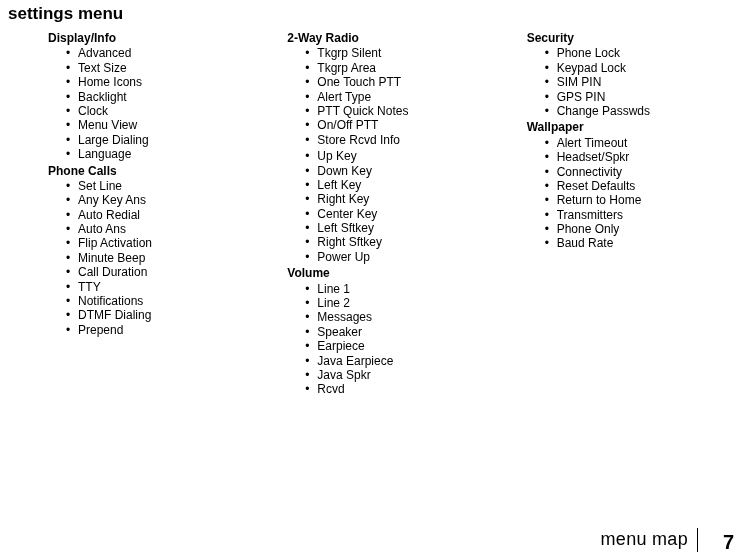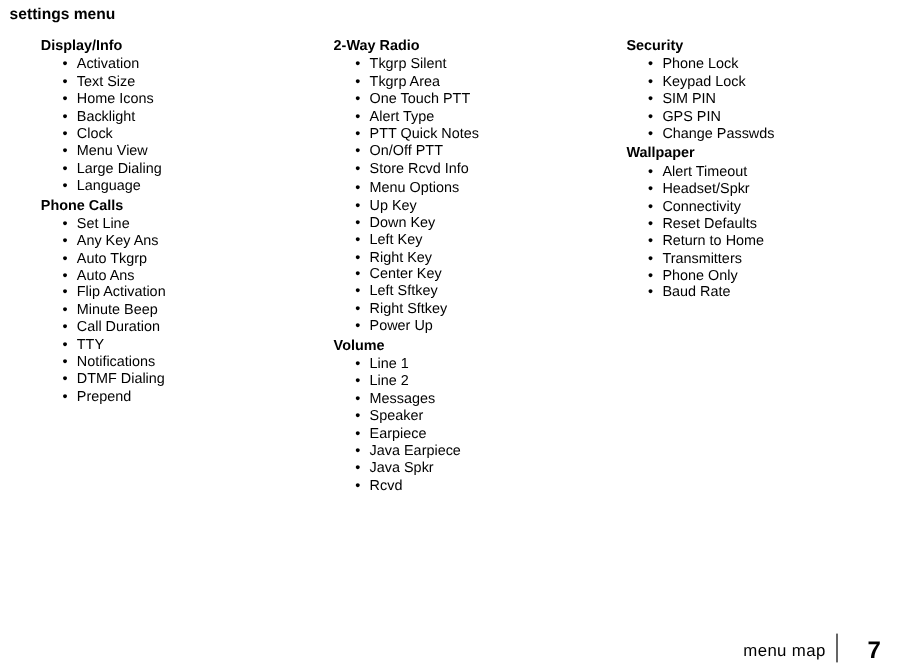--- a/index.html
+++ b/index.html
@@ -6,30 +6,30 @@
     margin: 0;
     padding: 0;
     width: 748px;
     height: 560px;
     font-family: Arial, Helvetica, sans-serif;
     background: #fff;
     color: #000;
     position: relative;
   }
   .page-title {
-    font-size: 13px;
+    font-size: 17px;
     font-weight: bold;
     position: absolute;
     top: 4px;
     left: 8px;
   }
   .columns {
     position: absolute;
     top: 30px;
-    left: 34px;
+    left: 48px;
     right: 14px;
     display: flex;
     gap: 32px;
   }
   .col {
     flex: 1;
     font-size: 12px;
     line-height: 1.2;
   }
   .group-title {
@@ -50,21 +50,21 @@
   li::before {
     content: "•";
     position: absolute;
     left: 18px;
     top: 0;
   }
   .footer-label {
     position: absolute;
     right: 60px;
     bottom: 10px;
-    font-size: 14px;
+    font-size: 18px;
     letter-spacing: 0.3px;
   }
   .footer-number {
     position: absolute;
     right: 14px;
     bottom: 6px;
     font-size: 20px;
     font-weight: bold;
   }
   .footer-line {
@@ -78,34 +78,34 @@
 </style>
 </head>
 <body>
 
 <div class="page-title">settings menu</div>
 
 <div class="columns" id="cols">
     <div class="col">
       <div class="group-title">Display/Info</div>
       <ul>
-        <li>Activation</li>
+        <li>Advanced</li>
         <li>Text Size</li>
         <li>Home Icons</li>
         <li>Backlight</li>
         <li>Clock</li>
         <li>Menu View</li>
         <li>Large Dialing</li>
         <li>Language</li>
       </ul>
       <div class="group-title">Phone Calls</div>
       <ul>
         <li>Set Line</li>
         <li>Any Key Ans</li>
-        <li>Auto Tkgrp</li>
+        <li>Auto Redial</li>
         <li>Auto Ans</li>
         <li>Flip Activation</li>
         <li>Minute Beep</li>
         <li>Call Duration</li>
         <li>TTY</li>
         <li>Notifications</li>
         <li>DTMF Dialing</li>
         <li>Prepend</li>
       </ul>
     </div>
@@ -114,21 +114,20 @@
       <ul>
         <li>Tkgrp Silent</li>
         <li>Tkgrp Area</li>
         <li>One Touch PTT</li>
         <li>Alert Type</li>
         <li>PTT Quick Notes</li>
         <li>On/Off PTT</li>
         <li>Store Rcvd Info</li>
       </ul>
       <ul>
-        <li>Menu Options</li>
         <li>Up Key</li>
         <li>Down Key</li>
         <li>Left Key</li>
         <li>Right Key</li>
         <li>Center Key</li>
         <li>Left Sftkey</li>
         <li>Right Sftkey</li>
         <li>Power Up</li>
       </ul>
       <div class="group-title">Volume</div>

